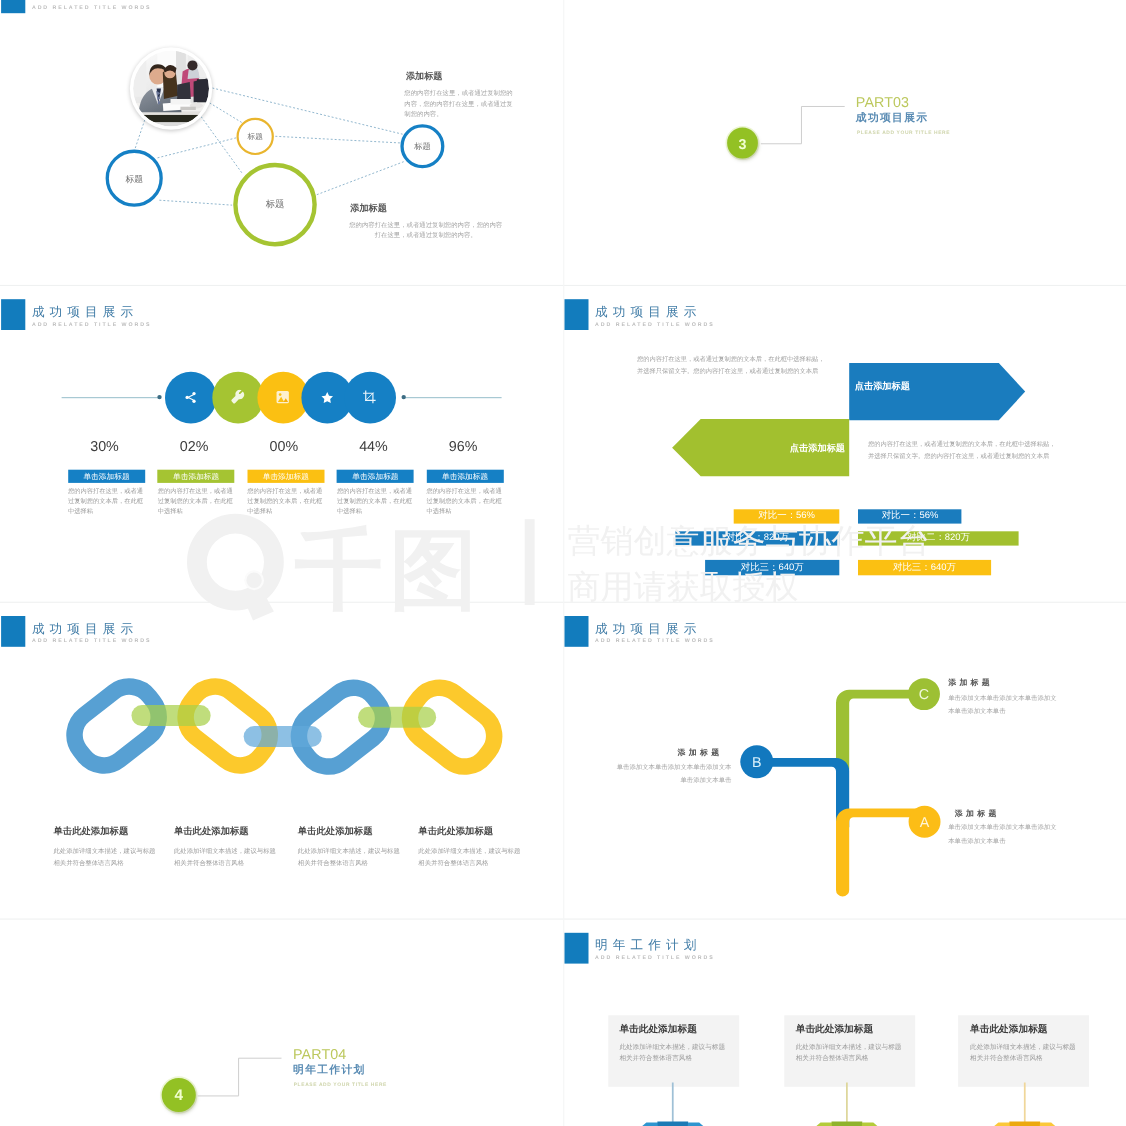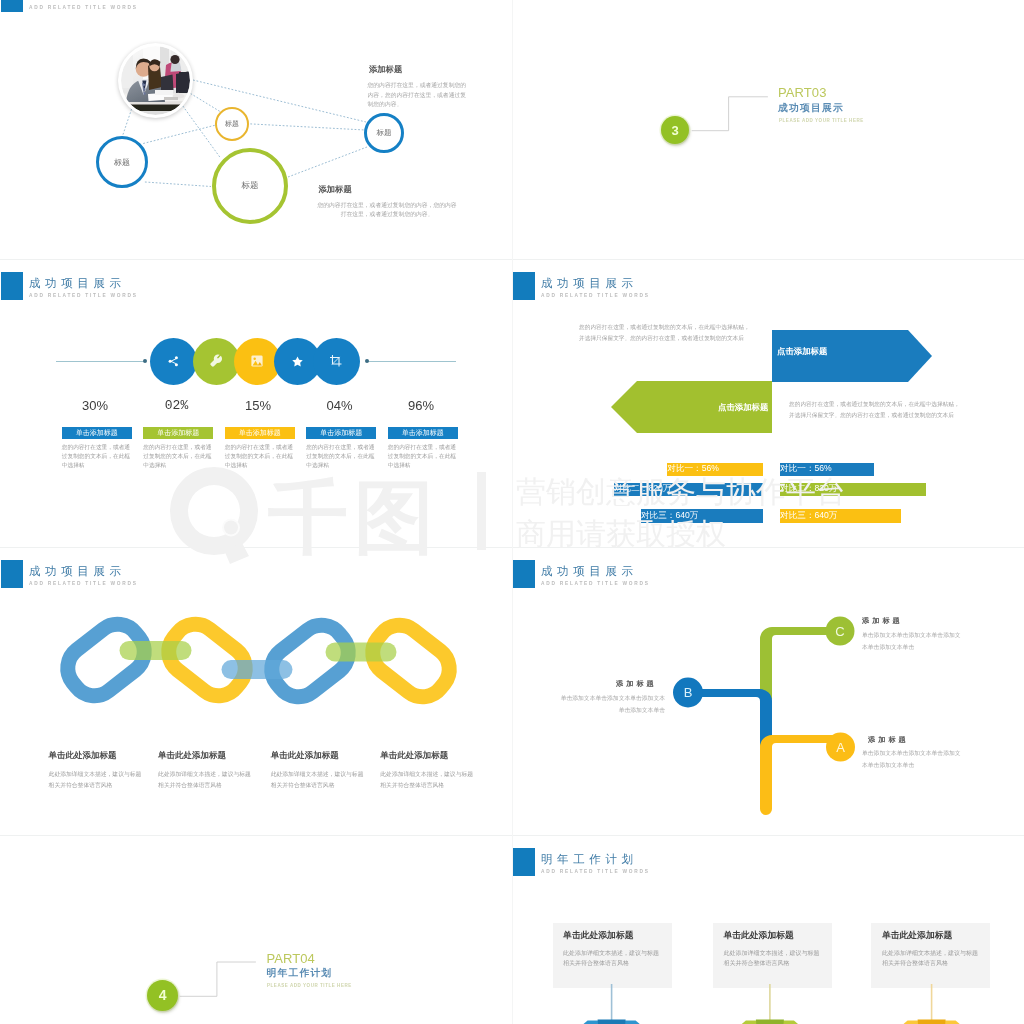--- a/index.html
+++ b/index.html
@@ -35,21 +35,21 @@
   .pct{position:absolute;color:#3d3d3d;font-size:13px;text-align:center;}
   .tagbox{position:absolute;height:11.5px;display:flex;align-items:center;justify-content:center;
       color:#fff;font-size:7px;font-weight:normal;letter-spacing:0;}
   .s3-b{position:absolute;color:#9a9a9a;font-size:5.7px;line-height:9.1px;}
   .tl{position:absolute;height:1px;background:#9fc4cf;}
   .tdot{position:absolute;width:4px;height:4px;border-radius:50%;background:#3d6d84;}
 
   
   .arrowlbl{position:absolute;color:#fff;font-size:8.4px;font-weight:bold;white-space:nowrap;letter-spacing:0;}
   .s4-b{position:absolute;color:#a0a0a0;font-size:5.7px;line-height:10.7px;}
-  .bar{position:absolute;height:13.5px;display:flex;align-items:center;justify-content:flex-start;color:#fff;font-size:8.6px;white-space:nowrap;}
+  .bar{position:absolute;height:13.5px;display:flex;align-items:center;justify-content:center;color:#fff;font-size:8.6px;white-space:nowrap;}
 
   
   .s5-t{position:absolute;color:#4c4c4c;font-size:8.5px;font-weight:bold;white-space:nowrap;}
   .s5-b{position:absolute;color:#9b9b9b;font-size:5.8px;line-height:10.7px;}
   .s6-t{position:absolute;color:#555;font-size:7.2px;font-weight:bold;letter-spacing:3px;white-space:nowrap;}
   .s6-b{position:absolute;color:#a5a5a5;font-size:5.8px;line-height:11.6px;}
 
   
   .card{position:absolute;background:#f3f3f3;}
   .card-t{position:absolute;color:#3e3e3e;font-size:8.8px;font-weight:bold;white-space:nowrap;}
@@ -210,23 +210,23 @@
     </div>
     <div class="iccirc" style="left:312.5px;top:78.5px;width:47px;height:47px;background:#1580c5;">
       <svg width="13.5" height="13.5" viewBox="0 0 24 24" fill="none" stroke="#eaf4fb" stroke-width="1.9">
         <path d="M6.2 1.8 V17.8 H22.2"></path>
           <path d="M1.8 6.2 H17.8 V22.2"></path>
           <path d="M5.2 18.8 L18.8 5.2" stroke-width="1.5"></path>
       </svg>
     </div>
 
     <div class="pct" style="left:60px;top:139px;width:70px;">30%</div>
-    <div class="pct" style="left:141.5px;top:139px;width:70px;font-family:Liberation Mono, monospace;">02%</div>
-    <div class="pct" style="left:223px;top:139px;width:70px;">15%</div>
-    <div class="pct" style="left:304.5px;top:139px;width:70px;">04%</div>
+    <div class="pct" style="left:141.5px;top:139px;width:70px;">02%</div>
+    <div class="pct" style="left:223px;top:139px;width:70px;">00%</div>
+    <div class="pct" style="left:304.5px;top:139px;width:70px;">44%</div>
     <div class="pct" style="left:386px;top:139px;width:70px;">96%</div>
 
     <div class="tagbox" style="left:61.8px;top:168px;width:70px;background:#1580c5;">
       <span>单击添加标题</span>
       </div>
     <div class="tagbox" style="left:143.3px;top:168px;width:70px;background:#a5c432;">
       <span>单击添加标题</span>
       </div>
     <div class="tagbox" style="left:224.8px;top:168px;width:70px;background:#fbc012;">
       <span>单击添加标题</span>

